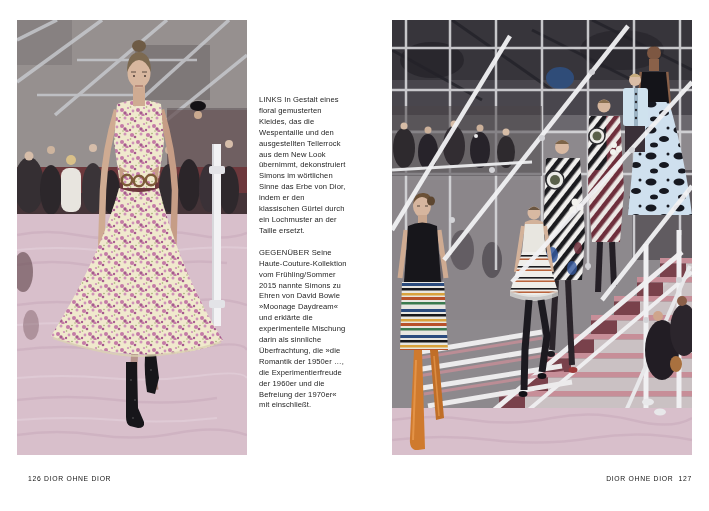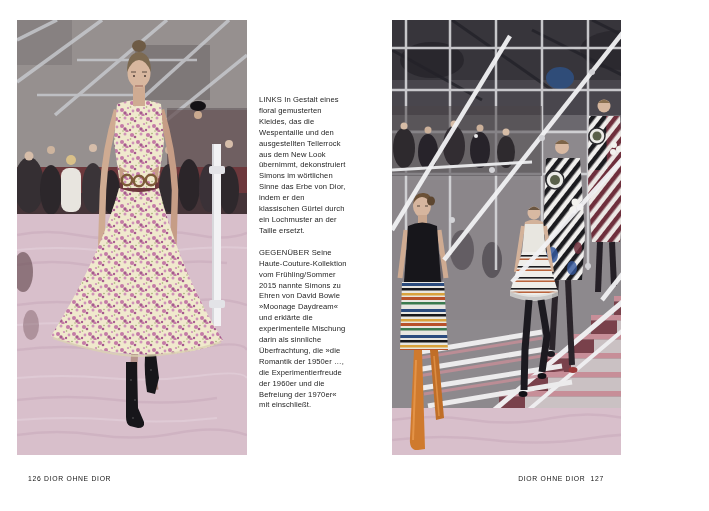--- a/index.html
+++ b/index.html
@@ -1,17 +1,17 @@
 <!DOCTYPE html>
 <html><head>
 <meta charset="utf-8">
 <style>
   html,body{margin:0;padding:0;background:#ffffff;}
   .spread{
-    position:relative;width:621px;height:511px;background:#ffffff;overflow:hidden;
+    position:relative;width:709px;height:511px;background:#ffffff;overflow:hidden;
     font-family:"Liberation Sans","DejaVu Sans",sans-serif;color:#1d1d1d;
   }
   figure{margin:0;padding:0;}
   .photo{position:absolute;overflow:hidden;}
   .photo-left{left:17px;top:20px;width:230px;height:435px;}
   .photo-right{left:392px;top:20px;width:300px;height:435px;}
   .photo svg{display:block;width:100%;height:100%;}
   .captions{position:absolute;left:259px;top:95px;width:88px;}
   .captions p{
     margin:0 0 11px 0;font-size:7.6px;line-height:10.9px;letter-spacing:.1px;

